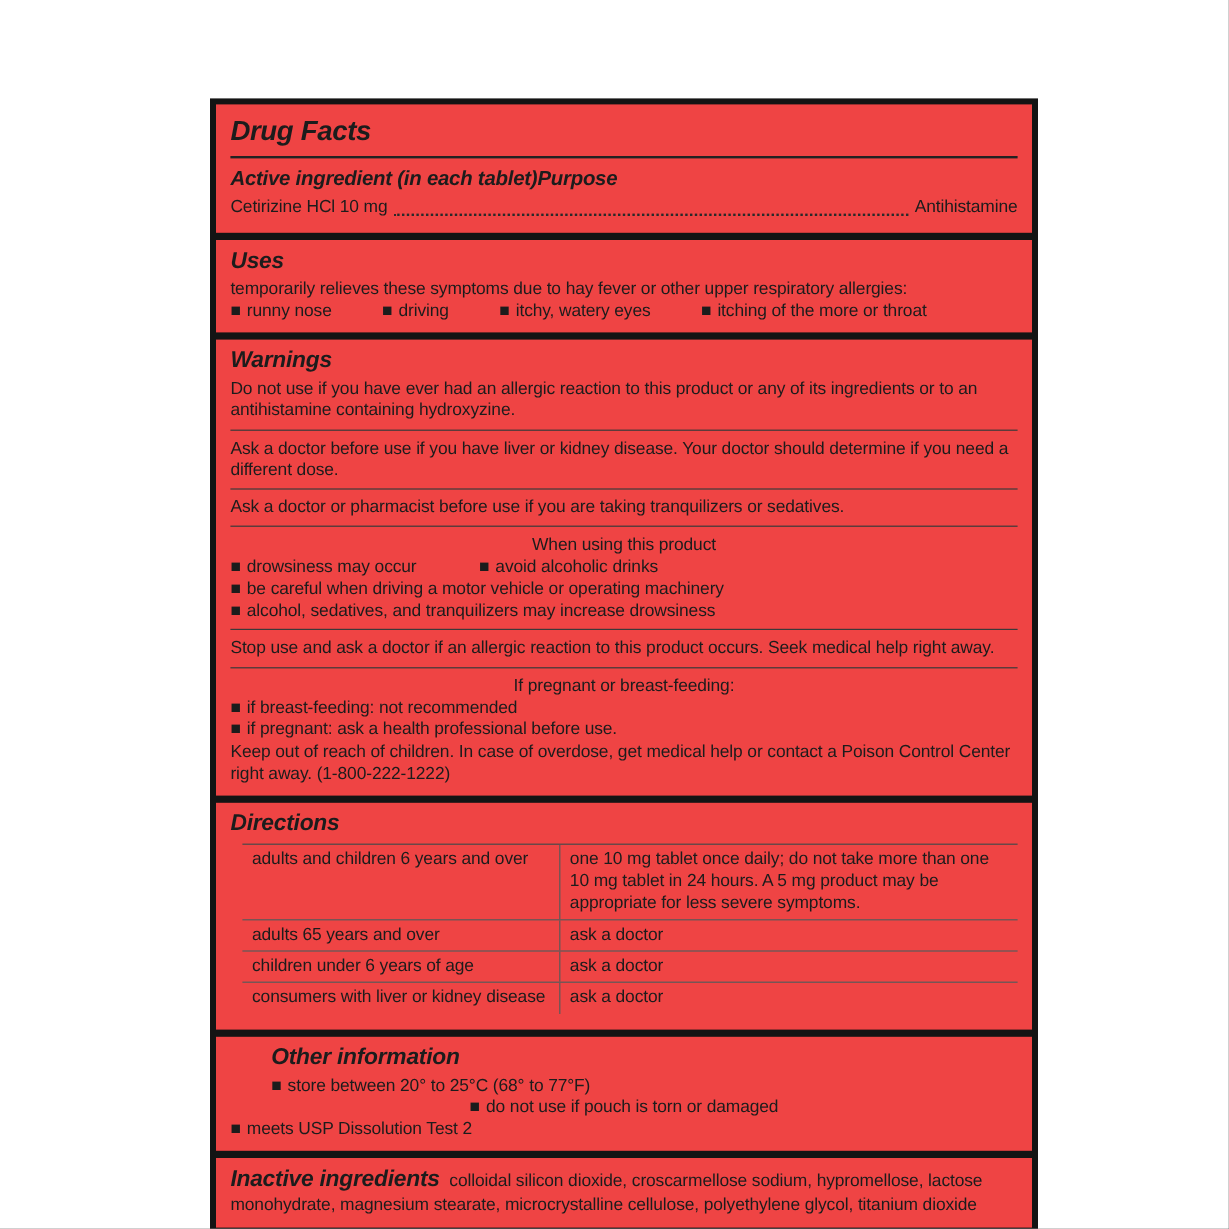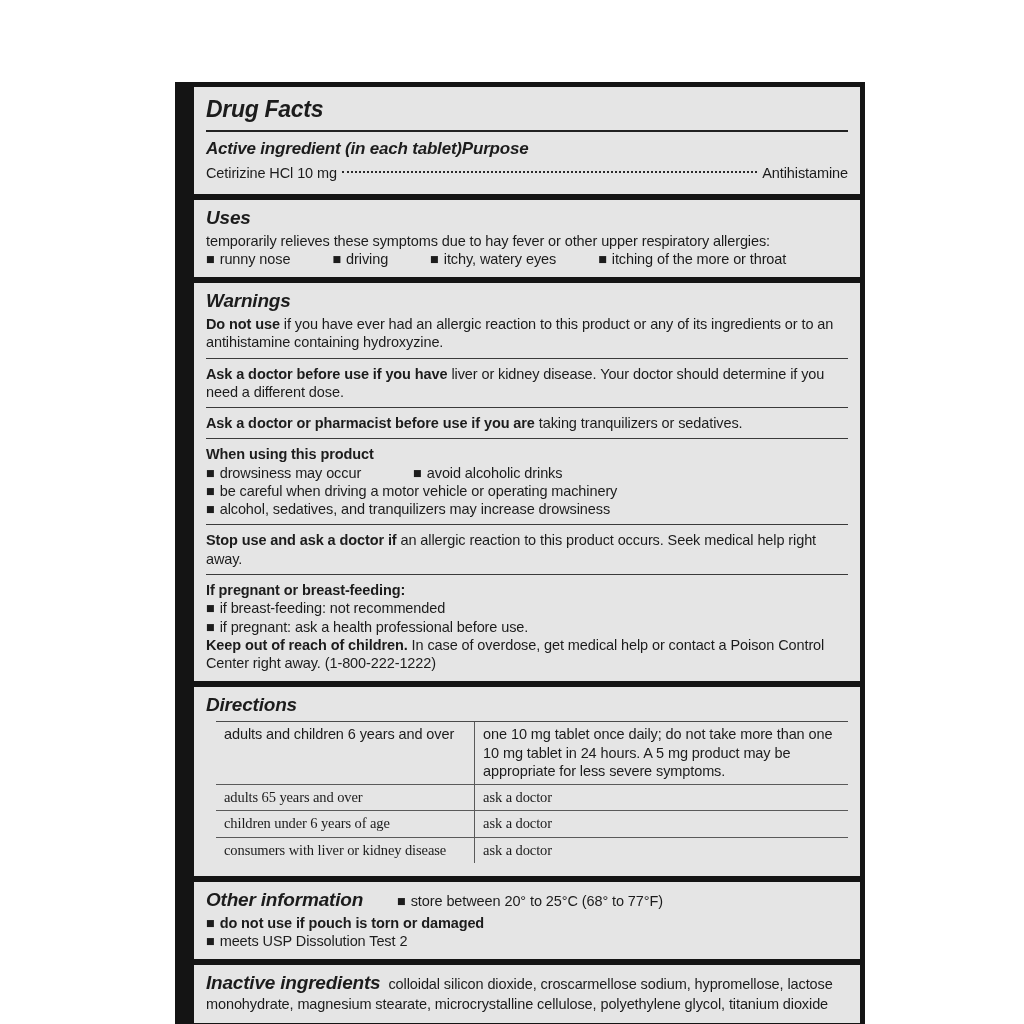--- a/index.html
+++ b/index.html
@@ -14,26 +14,25 @@
   .label {
     position: absolute;
     left: 175px; top: 82px; width: 690px;
     background: #141414;
     padding: 5px;
     display: flex;
     flex-direction: column;
     gap: 6px;
   }
   .box {
-    background: #e5e5e5;
+    background: #ef4444;
     padding: 6px 12px 9px 12px;
     font-size: 14.5px;
     line-height: 1.26;
     letter-spacing: -0.1px;
-    margin-left: 14px;
   }
   h1.dftitle {
     font-size: 23px;
     font-weight: bold;
     font-style: italic;
     letter-spacing: -0.3px;
     padding: 2px 0 6px 0;
   }
   .thinrule { border: none; border-top: 2px solid #222; }
   .ai-head-row {
@@ -41,56 +40,56 @@
     justify-content: flex-start;
     align-items: baseline;
     padding: 6px 0 2px 0;
   }
   .ai-head-row .h {
     font-size: 17px;
     font-weight: bold;
     font-style: italic;
     letter-spacing: -0.2px;
   }
-  .leader-row { display: flex; align-items: center; padding: 3px 0 2px 0; }
+  .leader-row { display: flex; align-items: flex-end; padding: 3px 0 2px 0; }
   .leader-dots {
     flex: 1;
     border-bottom: 2px dotted #2a2a2a;
     margin: 0 5px 3px 5px;
     height: 1px;
   }
   h2.sec {
     font-size: 19px;
     font-weight: bold;
     font-style: italic;
     letter-spacing: -0.2px;
     margin-bottom: 2px;
   }
   .subrule { border: none; border-top: 1.5px solid #3a3a3a; margin: 6px 0; }
-  .bold { font-weight: bold; }
+  .bold { font-weight: normal; text-align: center; }
   .bullet-row { display: flex; flex-wrap: wrap; }
   .bullet-item { white-space: nowrap; }
   .bullet-item .sq { margin-right: 5px; }
   .uses-bullets .bullet-item { margin-right: 42px; }
   .uses-bullets .bullet-item:last-child { margin-right: 0; }
   .wu-row1 .bullet-item { margin-right: 52px; }
   .preg-bullets .bullet-item { margin-right: 60px; }
   .blist .bullet-item { display: block; white-space: normal; }
   
   .dtable {
     margin: 4px 0 4px 10px;
     border-top: 1.6px solid #4a4a4a;
   }
   .trow { display: flex; }
-  .trow + .trow { border-top: 1.4px solid #5a5a5a; font-family: Liberation Serif, serif; }
+  .trow + .trow { border-top: 1.4px solid #5a5a5a; }
   .tcell { padding: 3px 8px 4px 8px; }
   .tcell.who { width: 41%; border-right: 1.4px solid #5a5a5a; }
   .tcell.dose { width: 59%; }
   
-  .oi-headrow { display: flex; align-items: baseline; }
+  .oi-headrow { display: flex; align-items: baseline; flex-direction: column; }
   .oi-headrow .inline-bullet { margin-left: 34px; }
   
   .inline-head-row h2.sec { display: inline; margin-right: 8px; }
   .inline-head-row { display: block; }
   .q-line { font-size: 14.5px; }
 </style>
 </head>
 <body>
 
 <div class="label">

